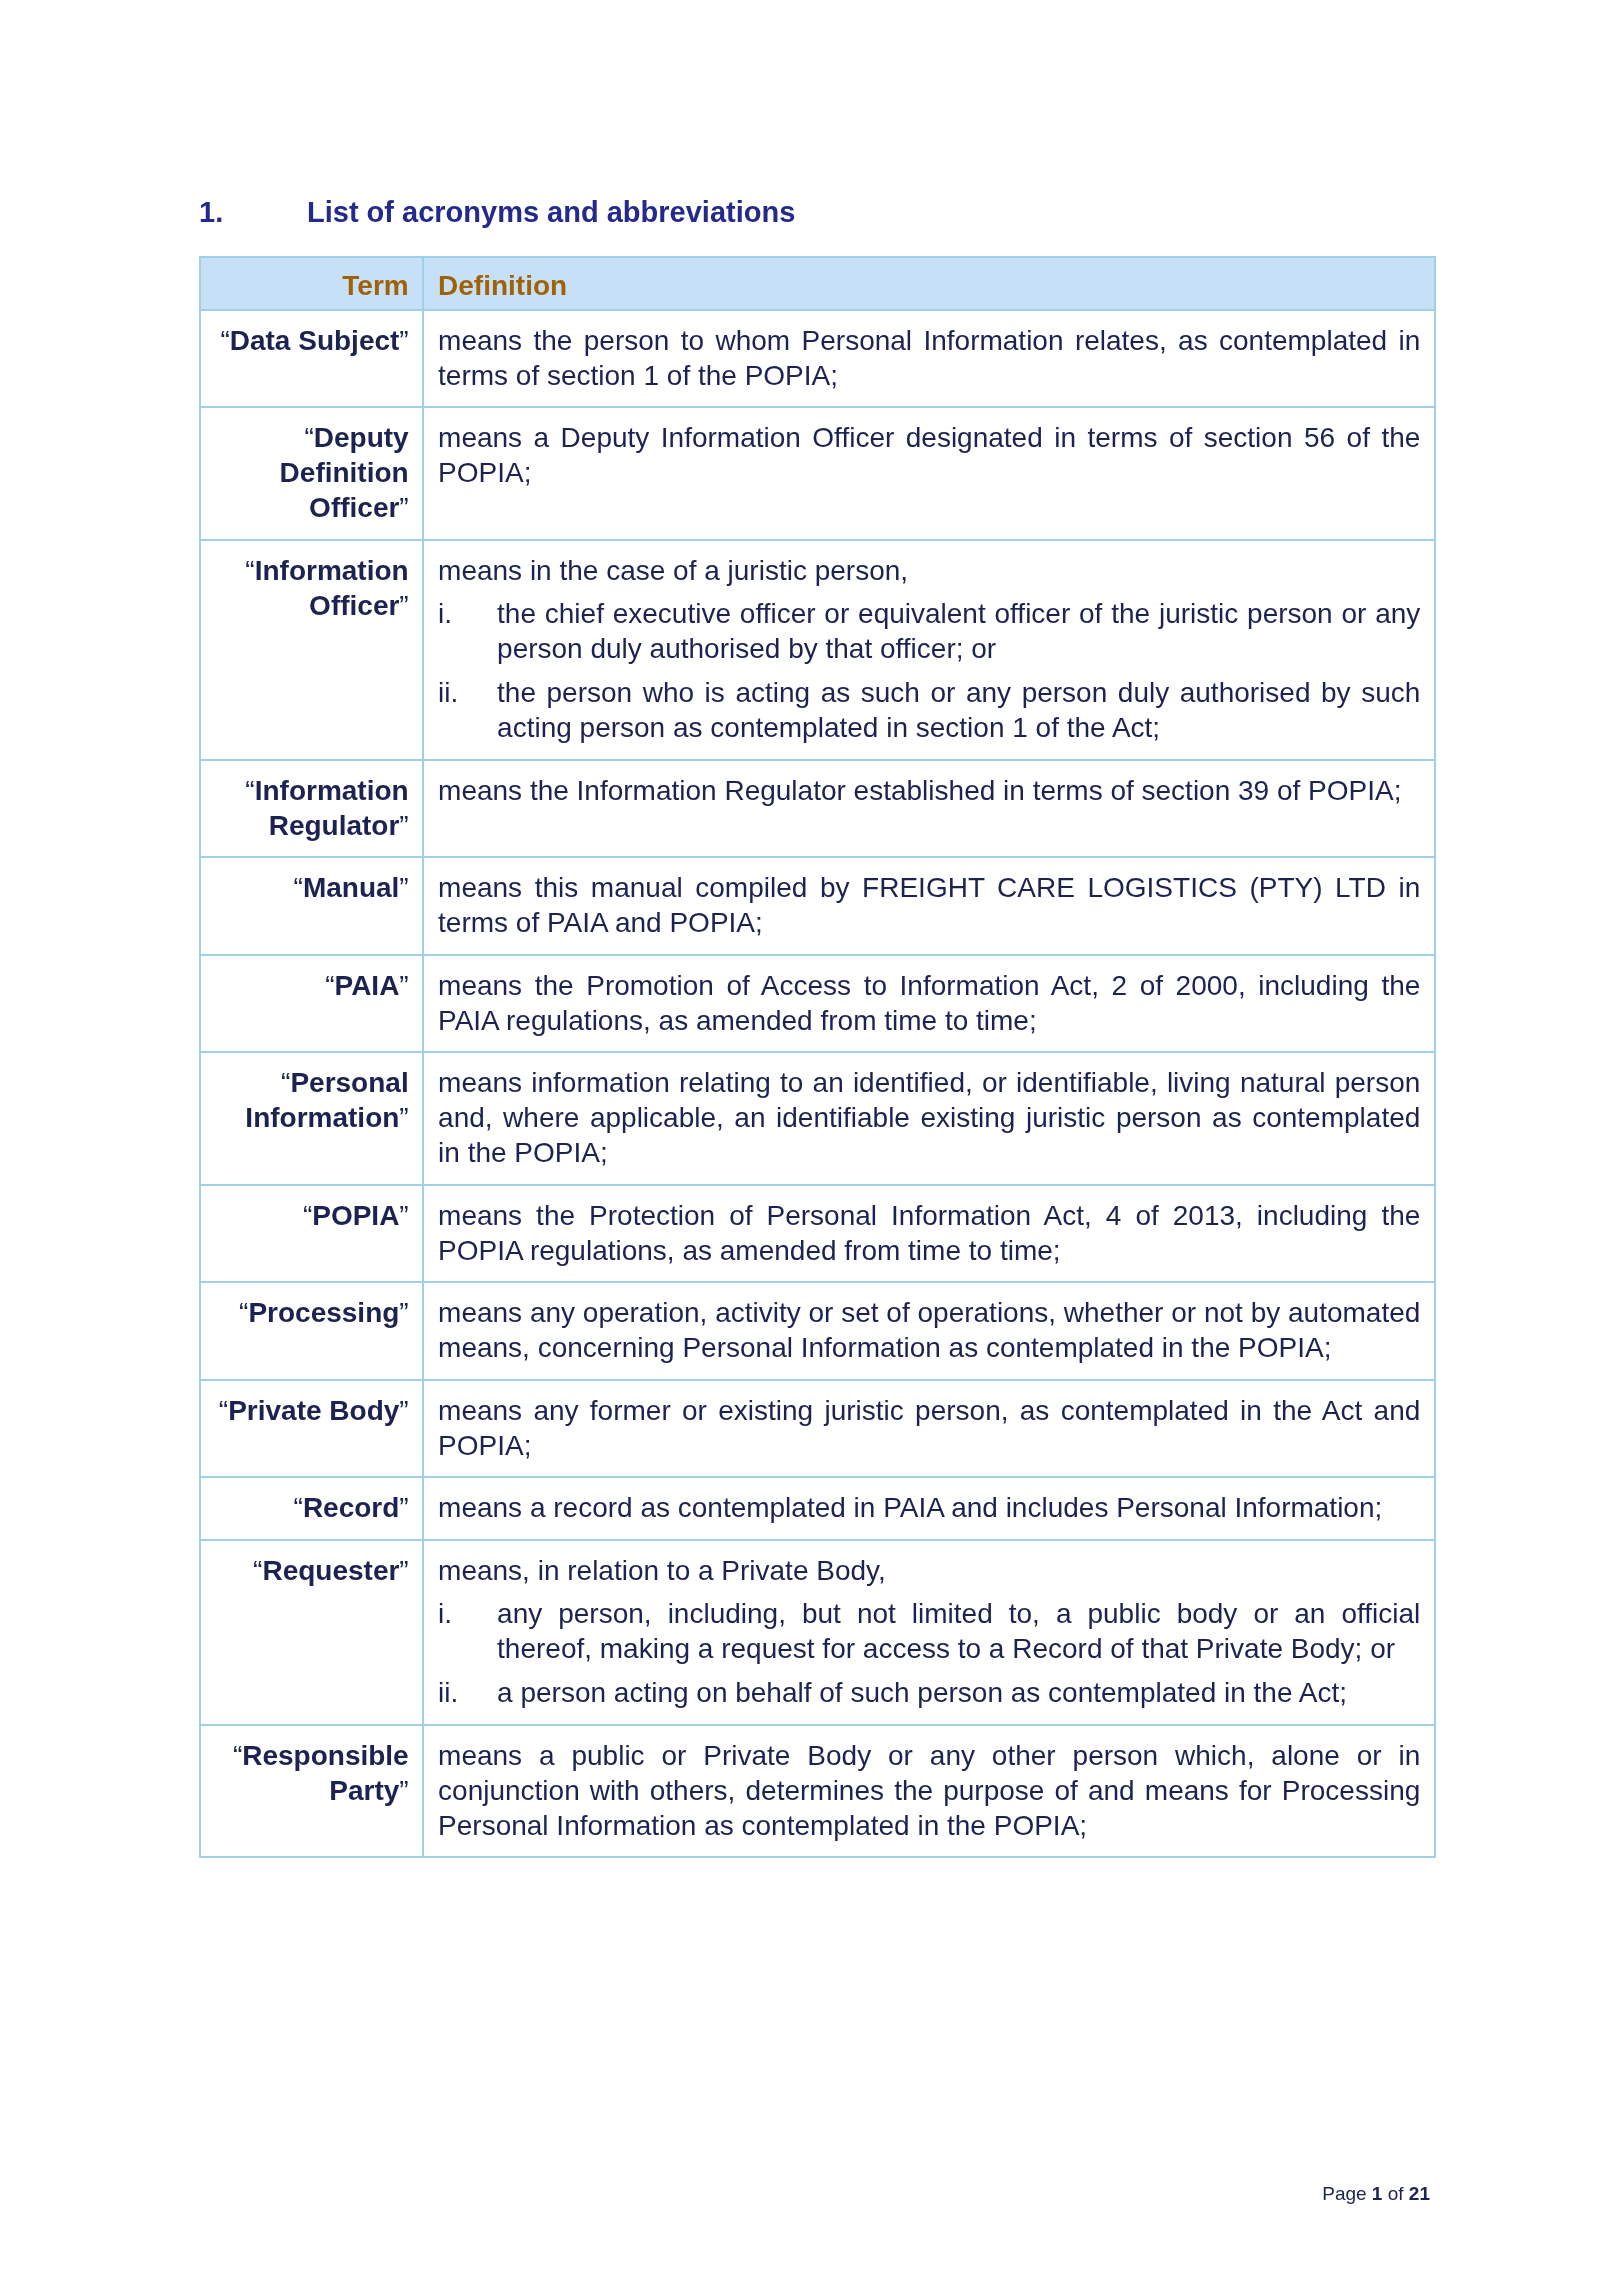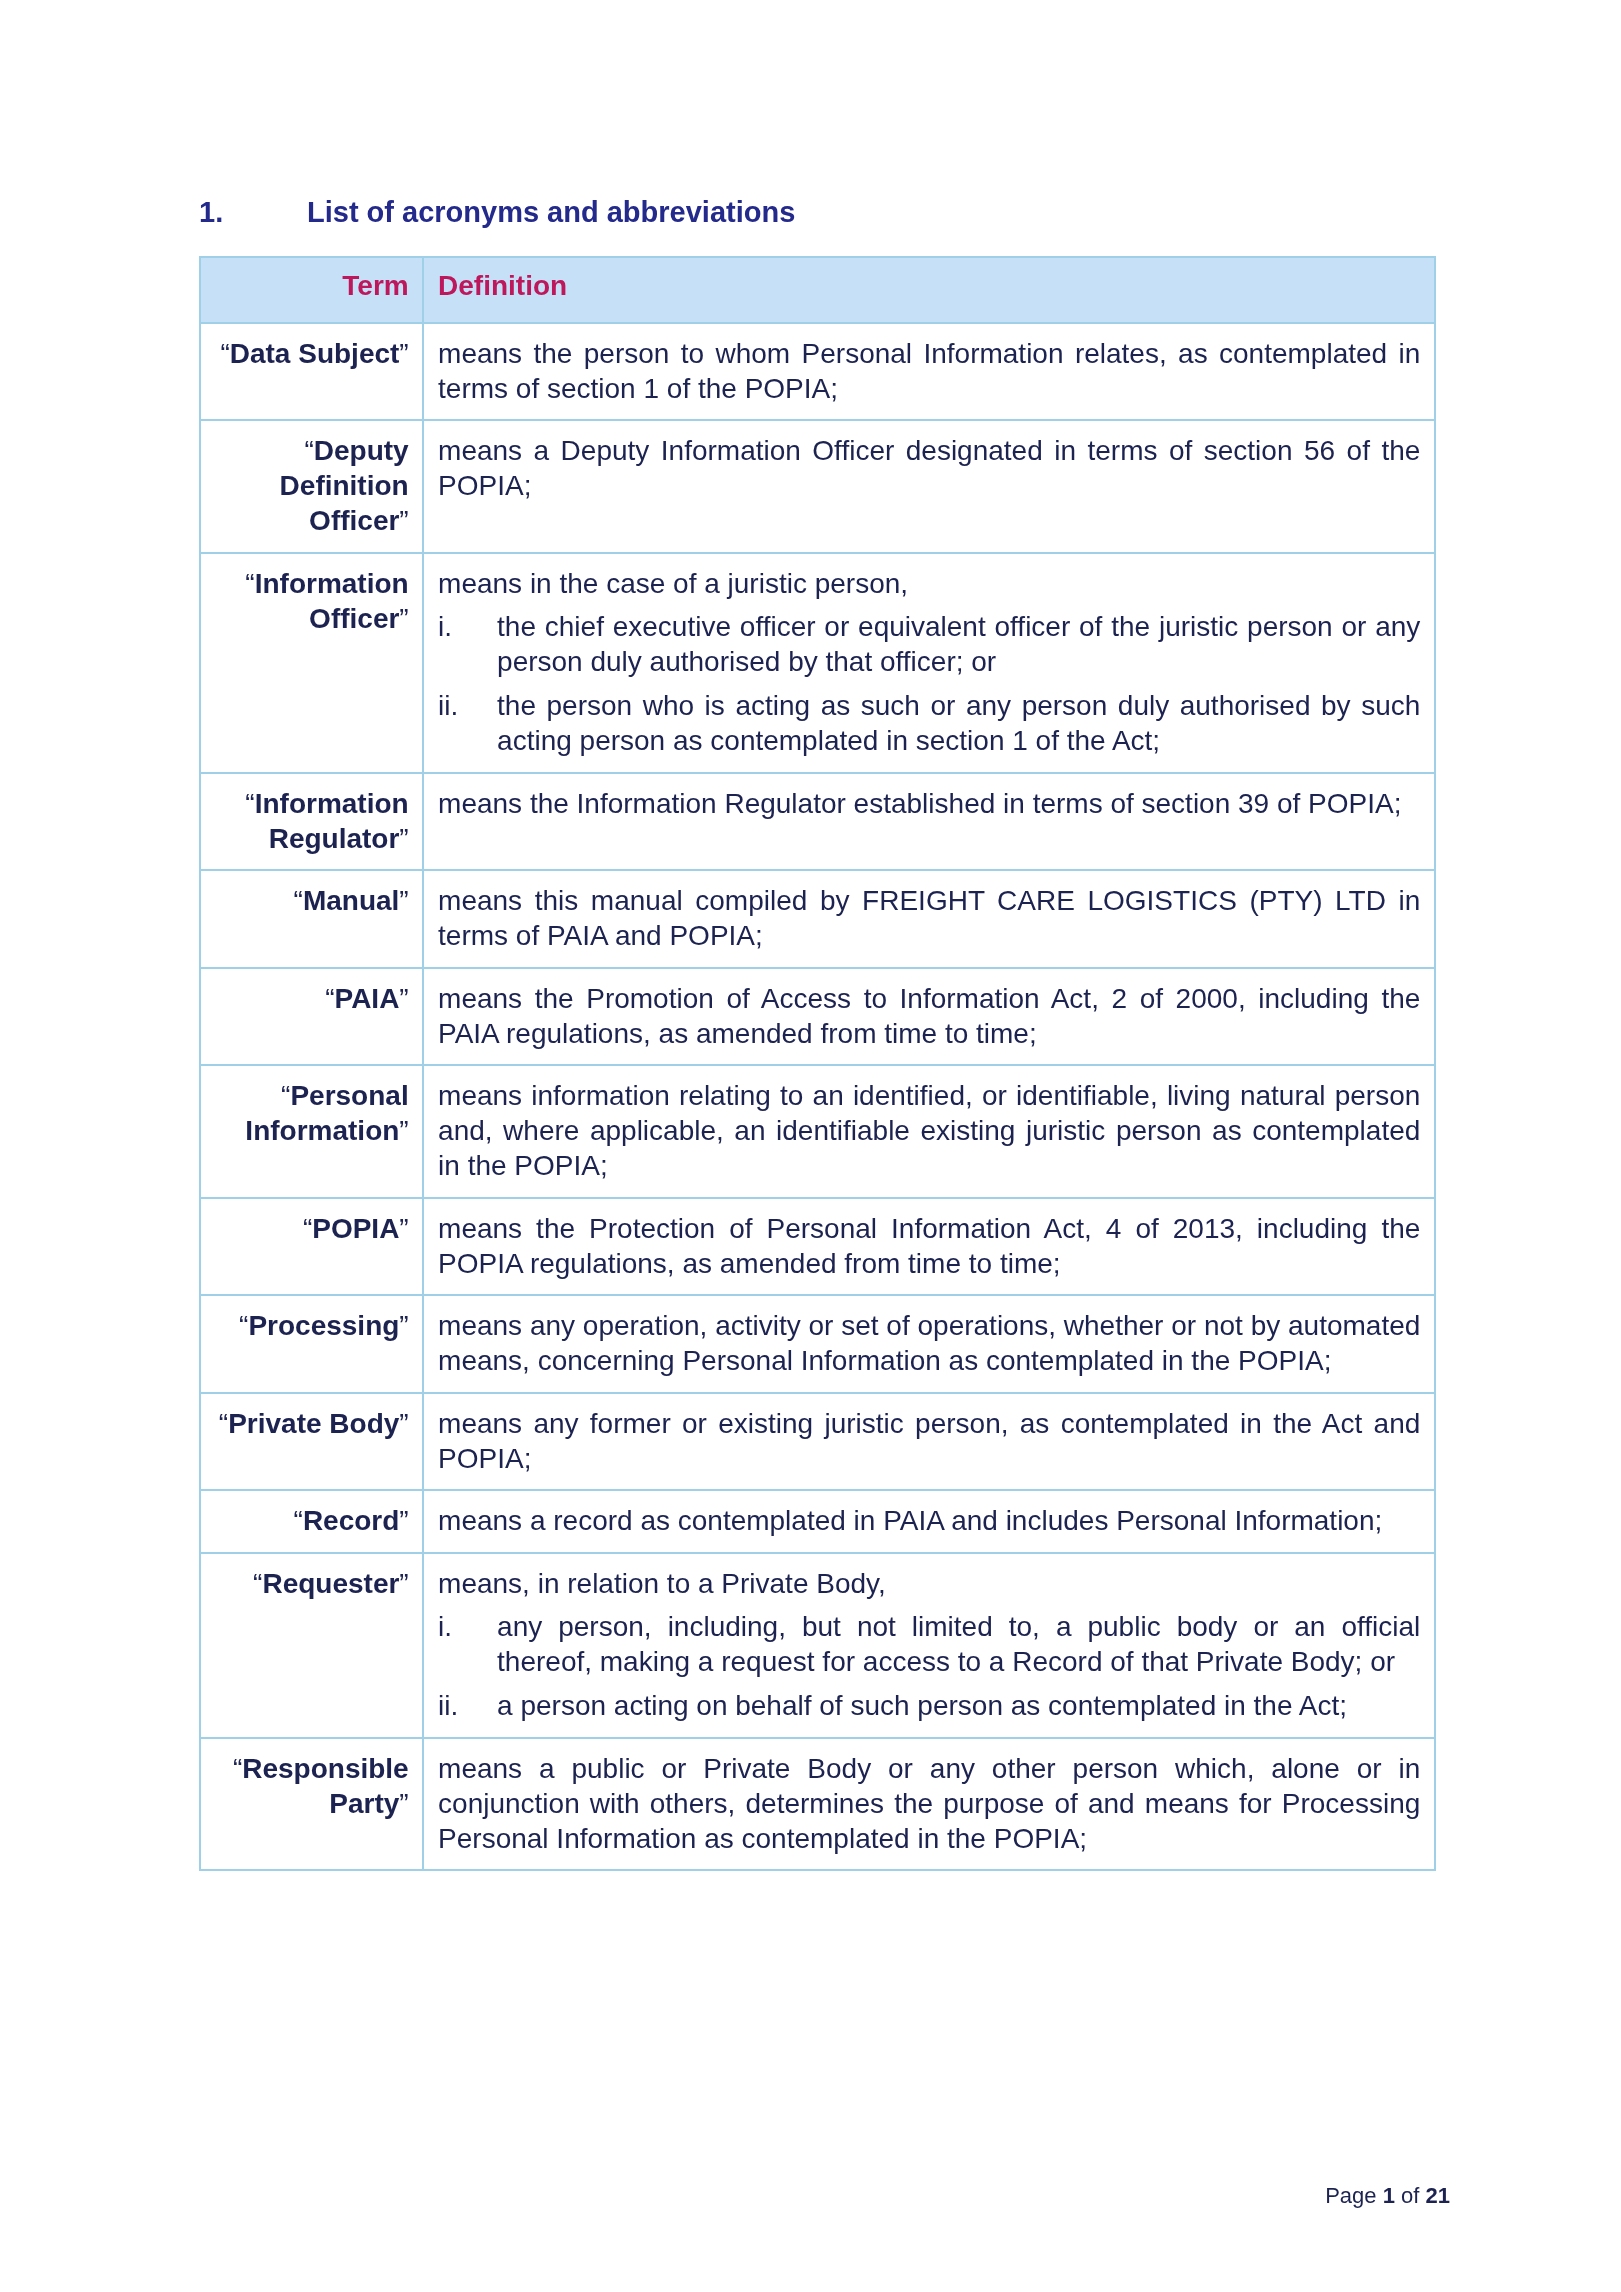--- a/index.html
+++ b/index.html
@@ -15,33 +15,33 @@
   .heading .num { width: 108px; }
   table.defs {
     position: absolute; left: 199px; top: 256px; width: 1237px;
     border-collapse: collapse; font-size: 28px; line-height: 35px;
   }
   table.defs td, table.defs th {
     border: 2px solid #9fd0e8; vertical-align: top;
     padding: 11.8px 13.7px 13.7px 13.7px;
   }
   table.defs th {
-    background: #c6e1f7; font-weight: bold; color: #be185d;
-    height: 31px; padding-top: 9.8px; padding-bottom: 19px;
+    background: #c6e1f7; font-weight: bold; color: #a16207;
+    height: 31px; padding-top: 9.8px; padding-bottom: 6px;
   }
   th.term-h { text-align: right; width: 194px; }
   th.def-h { text-align: left; }
   td.term { text-align: right; font-weight: bold; width: 194px; padding-right: 11.8px; border-radius: 6px; }
   td.term .q { font-weight: normal; }
   td.def { text-align: justify; }
   .sub { display: flex; margin-top: 8.8px; }
   .sub .roman { width: 59px; flex: none; }
   .sub .txt { flex: 1; text-align: justify; }
   .footer {
-    position: absolute; right: 171px; top: 2183px; font-size: 22px; color: #1d2350;
+    position: absolute; right: 191px; top: 2183px; font-size: 19px; color: #1d2350;
   }
   .footer b { font-weight: bold; }
 </style>
 </head>
 <body>
 
 <div class="heading">
   <span class="num">1.</span>
   <span>List of acronyms and abbreviations</span>
 </div>

